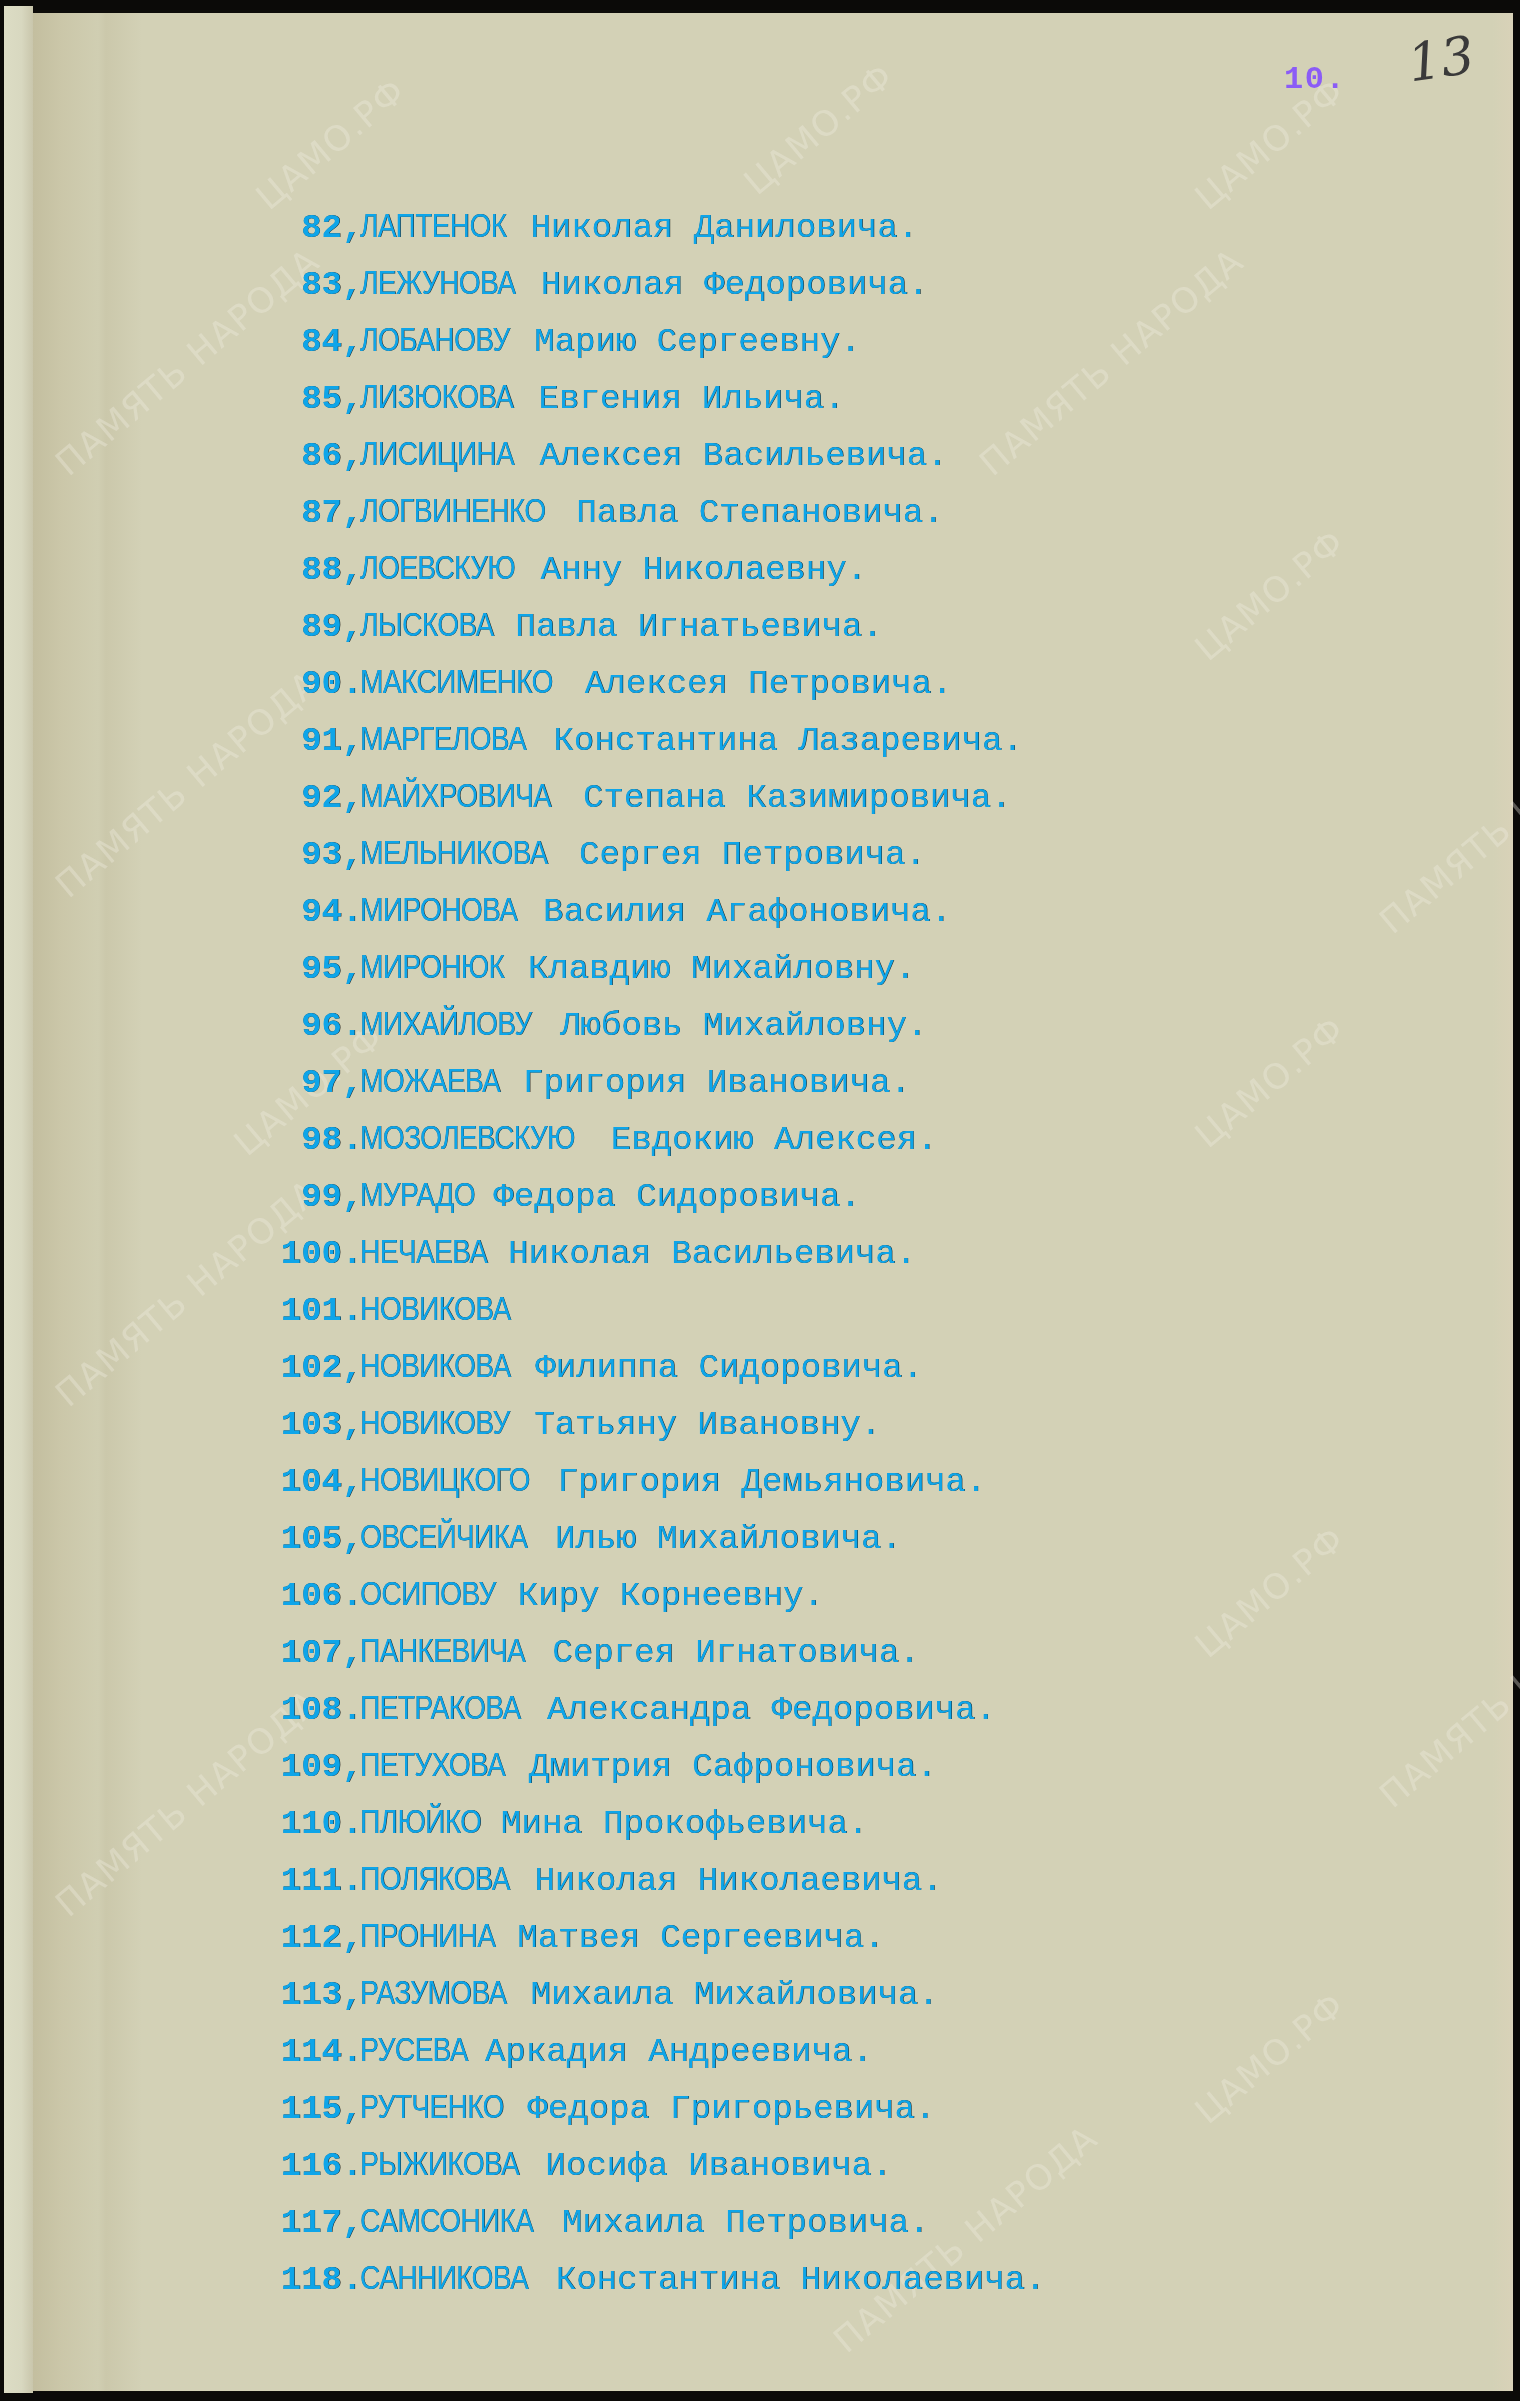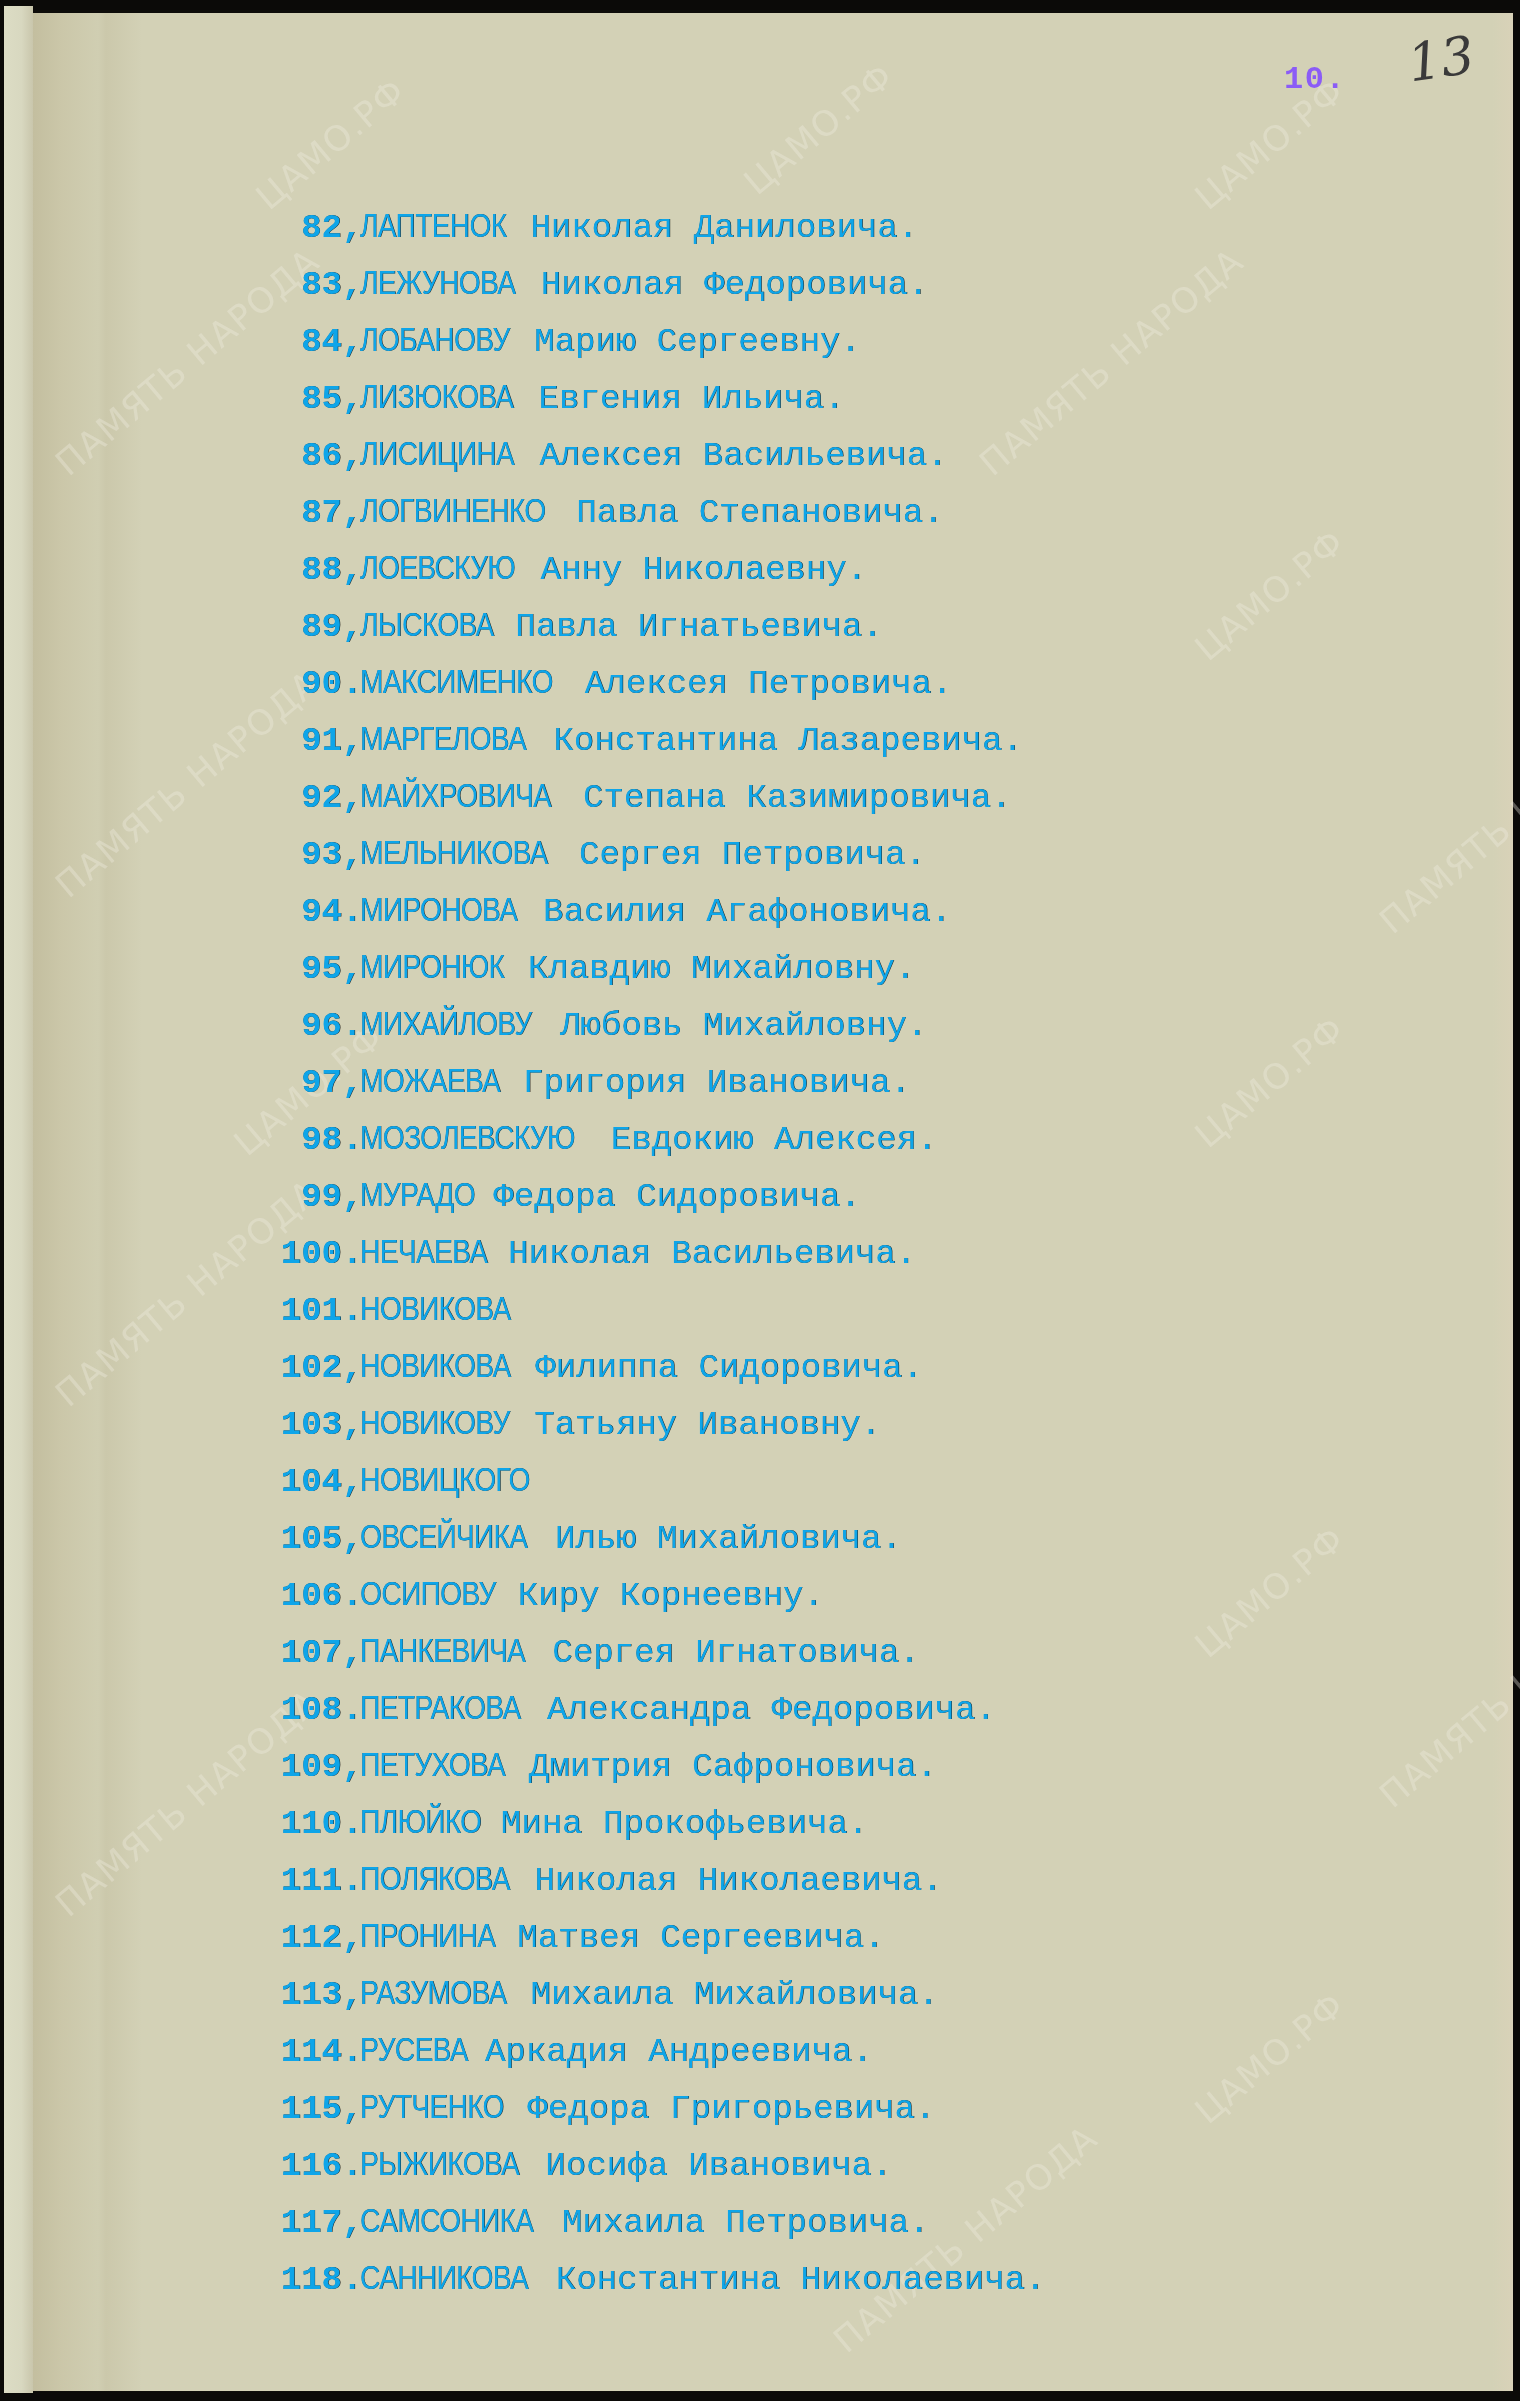--- a/index.html
+++ b/index.html
@@ -245,20 +245,21 @@
     <li class="entry">
       <span class="num">103</span>
       <span class="sep">,</span>
       <span class="surname">НОВИКОВУ</span>
       <span class="given">Татьяну Ивановну.</span>
     </li>
     <li class="entry">
       <span class="num">104</span>
       <span class="sep">,</span>
       <span class="surname">НОВИЦКОГО</span>
+      <span class="given">Григория Демьяновича.</span>
     </li>
     <li class="entry">
       <span class="num">105</span>
       <span class="sep">,</span>
       <span class="surname">ОВСЕЙЧИКА</span>
       <span class="given">Илью Михайловича.</span>
     </li>
     <li class="entry">
       <span class="num">106</span>
       <span class="sep">.</span>

